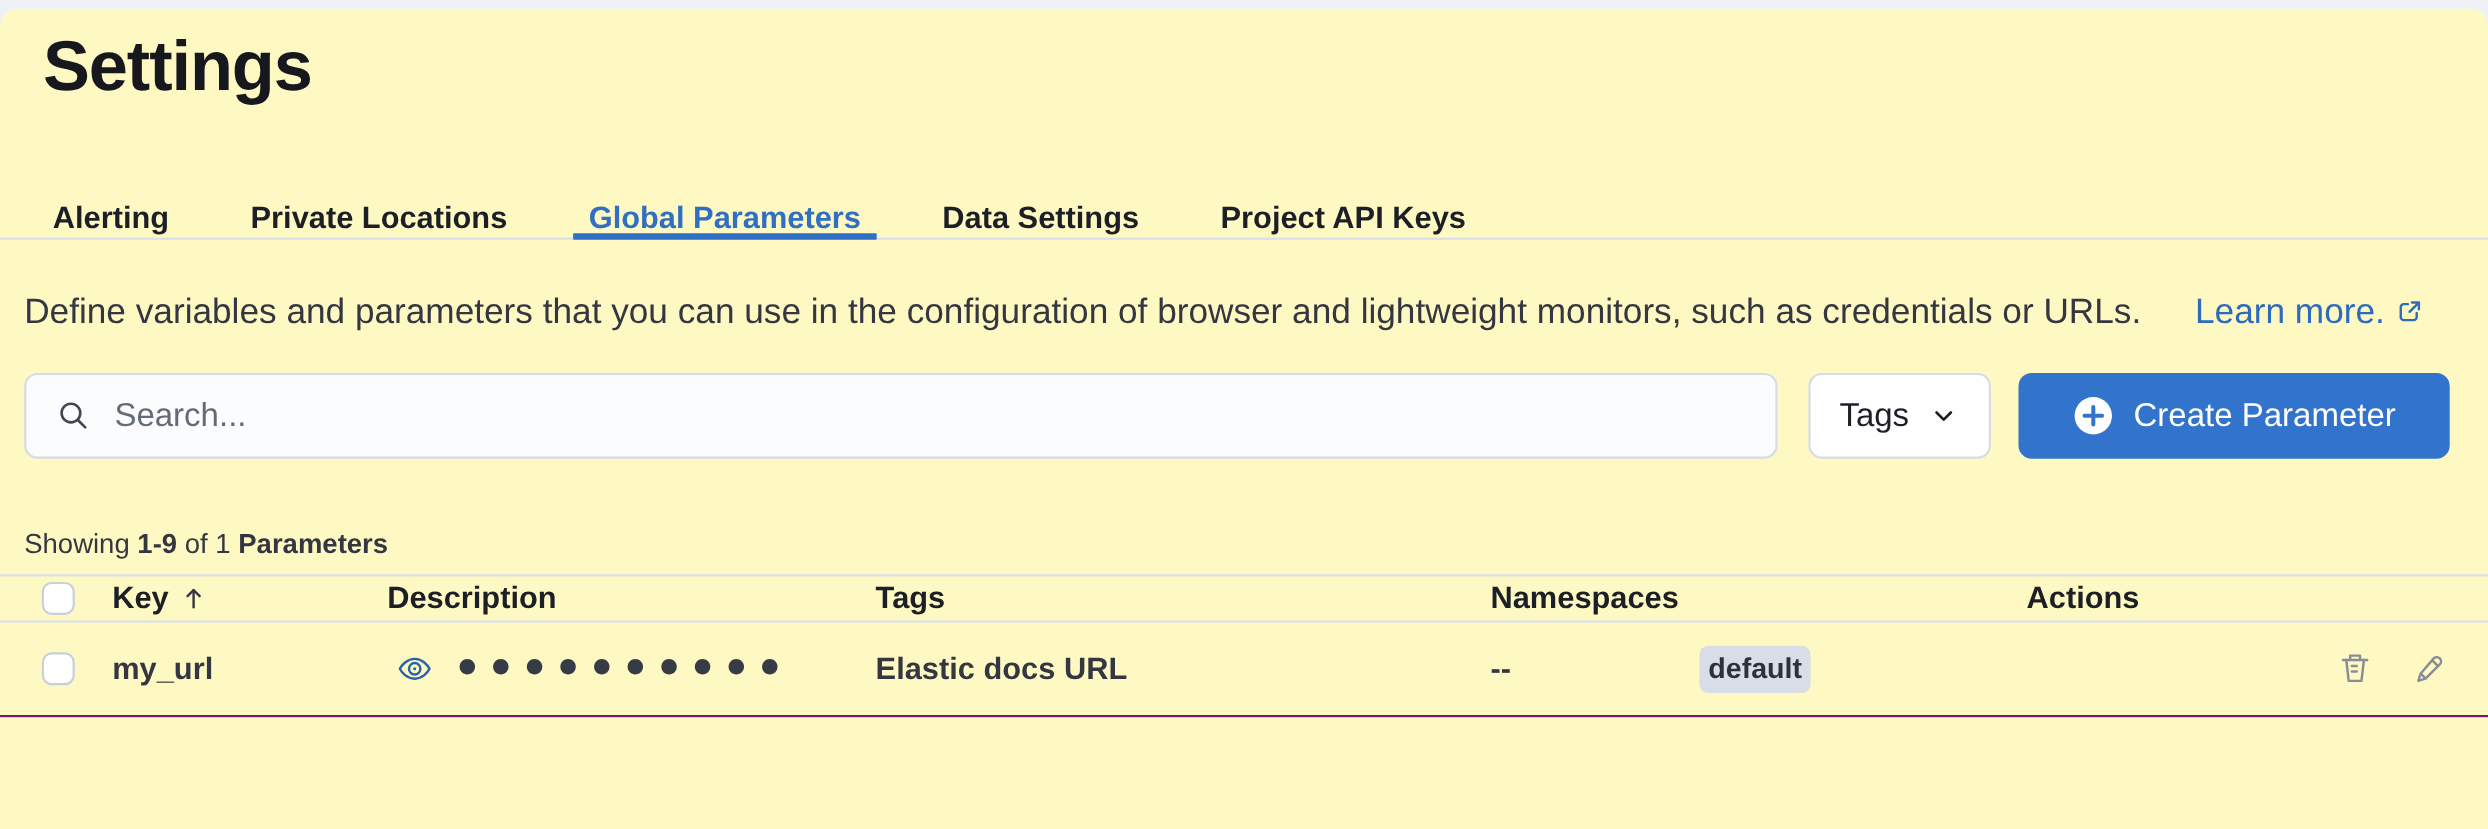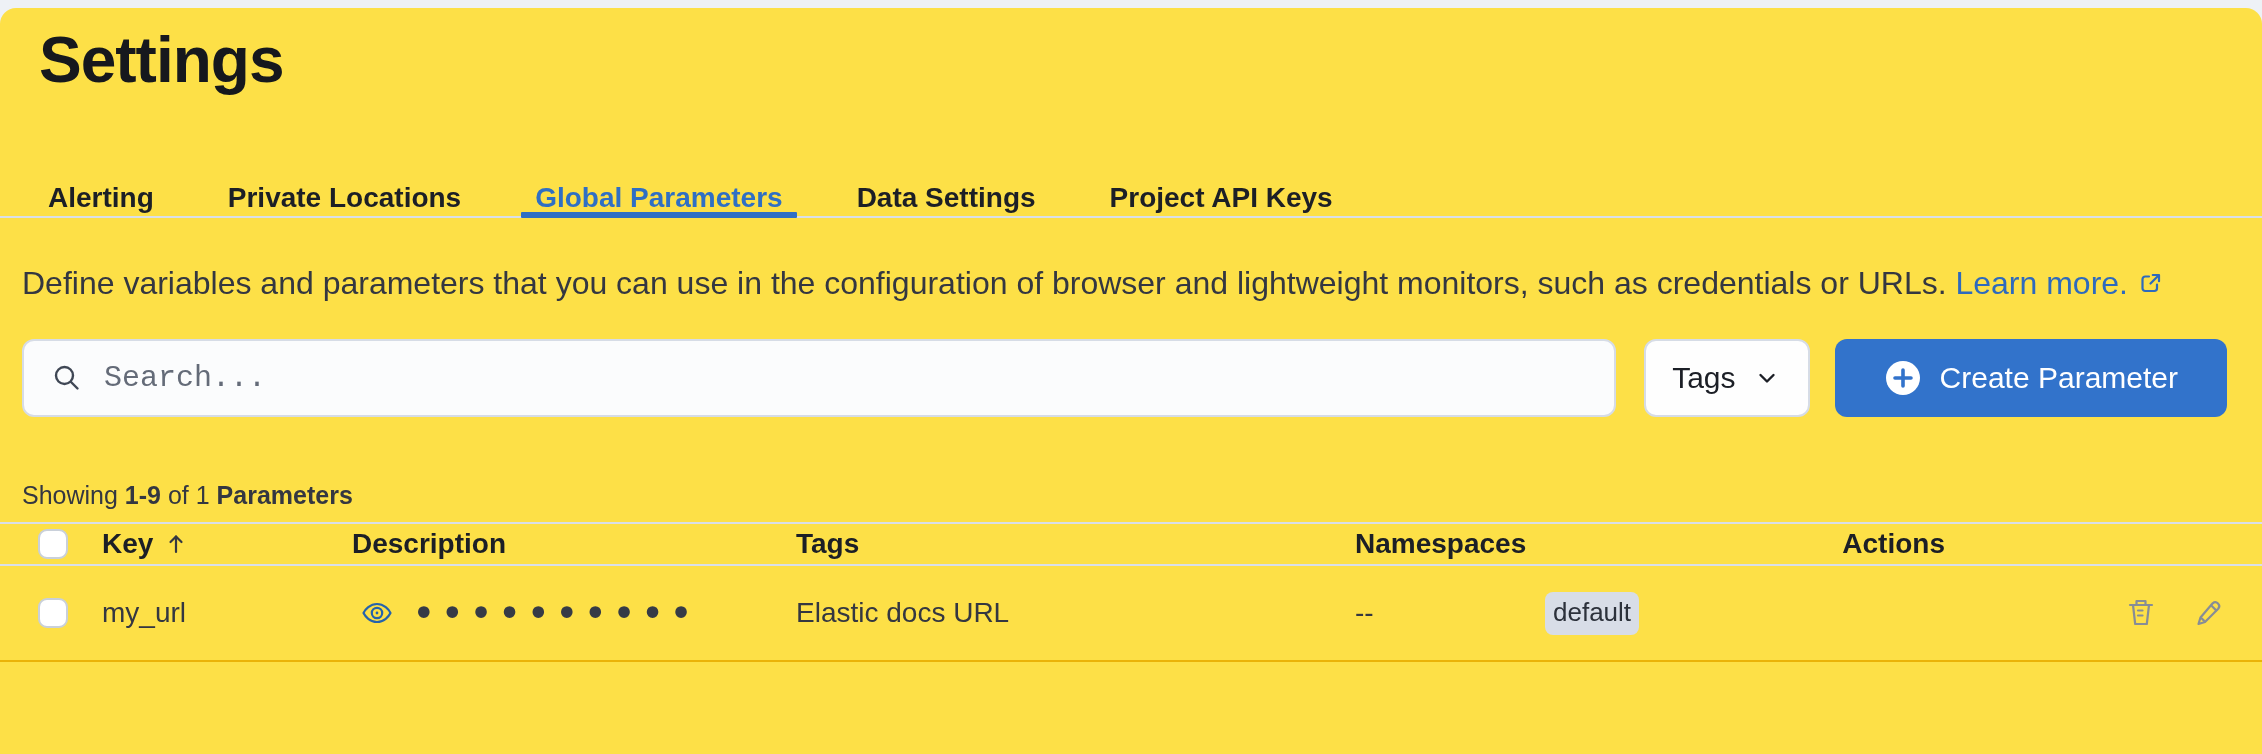--- a/index.html
+++ b/index.html
@@ -8,21 +8,21 @@
     background:#eef1f6;
     font-family:"Liberation Sans","DejaVu Sans",sans-serif;
     color:#343741;
     overflow:hidden;
   }
   .panel {
     position:relative;
     margin-top:8px;
     width:2262px;
     height:746px;
-    background:#fde047;
+    background:#fef9c3;
     border-radius:16px 16px 0 0;
     overflow:hidden;
   }
   .page-title {
     margin:18px 0 0 39px;
     font-size:64px;
     line-height:68px;
     font-weight:700;
     color:#16181d;
     letter-spacing:-1px;
@@ -59,20 +59,21 @@
     margin:42px 40px 0 22px;
     max-width:2200px;
     font-size:32px;
     line-height:47px;
     color:#343741;
   }
   .learn-more {
     color:#2e6abd;
     text-decoration:none;
     white-space:nowrap;
+    margin-left:40px;
   }
   .popout-icon { vertical-align:-3px; margin-left:9px; }
   
   .toolbar {
     display:flex;
     align-items:stretch;
     margin:32px 35px 0 22px;
     height:78px;
   }
   .search-box {
@@ -84,21 +85,21 @@
     border-radius:12px;
     padding:0 20px 0 26px;
   }
   .search-box svg { flex:none; }
   .search-input {
     flex:1;
     margin-left:20px;
     border:none;
     outline:none;
     background:transparent;
-    font-family:Liberation Mono, monospace;
+    font-family:Liberation Sans, sans-serif;
     font-size:30px;
     color:#343741;
   }
   .search-input::placeholder { color:#646b78; opacity:1; }
   .tags-button {
     display:flex;
     align-items:center;
     gap:16px;
     margin-left:28px;
     padding:0 26px;
@@ -139,24 +140,25 @@
     grid-template-columns:80px 250px 444px 559px 190px 400px 1fr;
     align-items:center;
     padding:0 35px 0 22px;
   }
   .thead {
     height:44px;
     border-top:2px solid #d9dfe9;
     border-bottom:2px solid #d9dfe9;
   }
   .tbody-row {
-    height:96px;
-    border-bottom:2px solid #eab308;
+    height:86px;
+    border-bottom:2px solid #701a75;
     font-size:28px;
     color:#343741;
+    font-weight:bold;
   }
   .th {
     font-size:28px;
     font-weight:700;
     color:#1c1f26;
     display:flex;
     align-items:center;
     gap:10px;
   }
   .th.sortable { cursor:pointer; }

